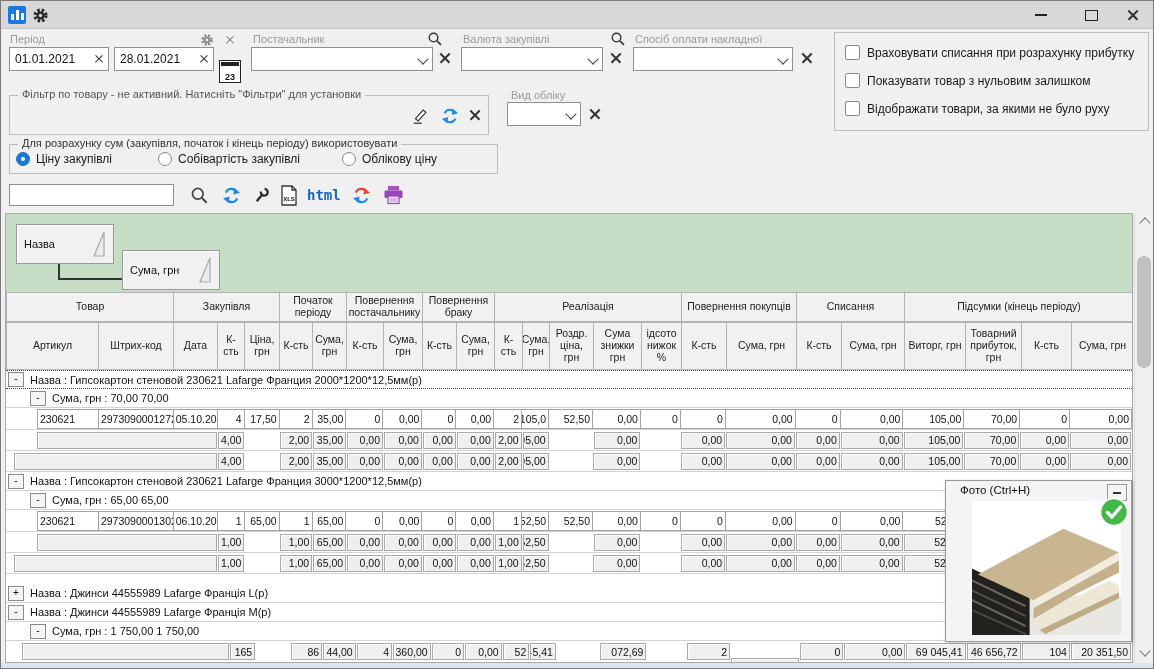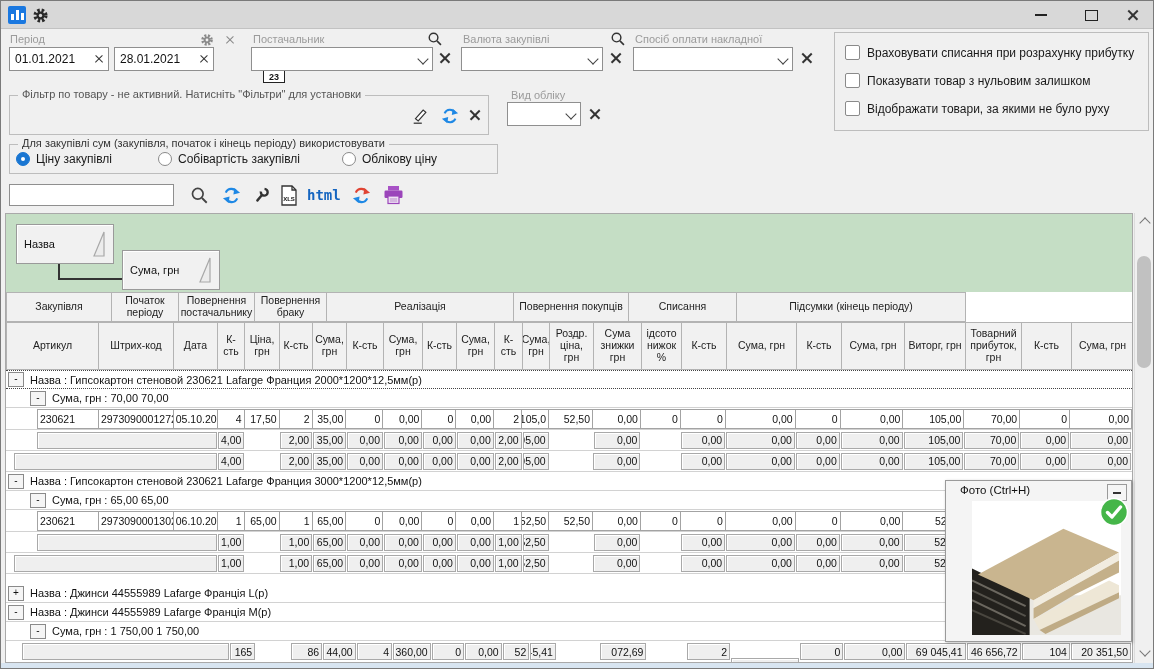--- a/index.html
+++ b/index.html
@@ -134,21 +134,21 @@
       <span class="clr">
           <span class="xi small"></span>
         </span>
     </div>
     <div class="field" style="left:113px;top:18px;width:100px;height:24px;">
       <span class="val">28.01.2021</span>
       <span class="clr">
           <span class="xi small"></span>
         </span>
     </div>
-    <div class="calendar" style="left:218px;top:31px;margin-left:44px;">
+    <div class="calendar" style="left:218px;top:31px;">
         <span>23</span>
       </div>
 
     <span class="flabel" style="left:252px;top:4px;">Постачальник</span>
     <span class="iconbtn" style="left:425px;top:1px;width:18px;height:18px;">
       <svg width="16" height="16" viewBox="0 0 20 20">
           <circle cx="8.2" cy="8.2" r="5.4" fill="none" stroke="#333" stroke-width="1.8"></circle>
           <line x1="12.4" y1="12.4" x2="17.4" y2="17.4" stroke="#333" stroke-width="2"></line>
         </svg>
     </span>
@@ -231,21 +231,21 @@
       <span class="val"></span>
       <span class="dd">
           <span class="chev"></span>
         </span>
     </div>
     <span class="iconbtn" style="left:587px;top:78px;">
         <span class="xi"></span>
       </span>
 
     <div class="fset" style="left:8px;top:115px;width:489px;height:30px;">
-      <span class="legend" style="color:#333;">Для закупівлі сум (закупівля, початок і кінець періоду) використовувати</span>
+      <span class="legend" style="color:#333;">Для розрахунку сум (закупівля, початок і кінець періоду) використовувати</span>
       <div id="radio-list">
           <div class="rd-row" style="left: 6px; top: 7px;">
             <span class="rd-dot sel"></span>
             <span class="rd-label">Ціну закупівлі</span>
           </div>
           <div class="rd-row" style="left: 148px; top: 7px;">
             <span class="rd-dot"></span>
             <span class="rd-label">Собівартість закупівлі</span>
           </div>
           <div class="rd-row" style="left: 332px; top: 7px;">
@@ -315,20 +315,21 @@
             </svg>
         </div>
         <div class="gcard" style="left:116px;top:36px;">
           <span>Сума, грн</span>
           <svg width="16" height="28" viewBox="0 0 16 28">
               <polygon points="13,2 13,26 3,26" fill="#ececec" stroke="#a8a8a8" stroke-width="1.2"></polygon>
             </svg>
         </div>
       </div>
       <div class="hdr-row" style="top:78px;height:30px;" id="hdr-groups">
+          <div class="hcell" style="width: 168px;">Товар</div>
           <div class="hcell" style="width: 106px;">Закупівля</div>
           <div class="hcell" style="width: 67px;">Початок періоду</div>
           <div class="hcell" style="width: 76px;">Повернення постачальнику</div>
           <div class="hcell" style="width: 72px;">Повернення браку</div>
           <div class="hcell" style="width: 187px;">Реалізація</div>
           <div class="hcell" style="width: 115px;">Повернення покупців</div>
           <div class="hcell" style="width: 108px;">Списання</div>
           <div class="hcell" style="width: 229px;">Підсумки (кінець періоду)</div>
         </div>
       <div class="hdr-row" style="top:108px;height:48px;" id="hdr-cols">

